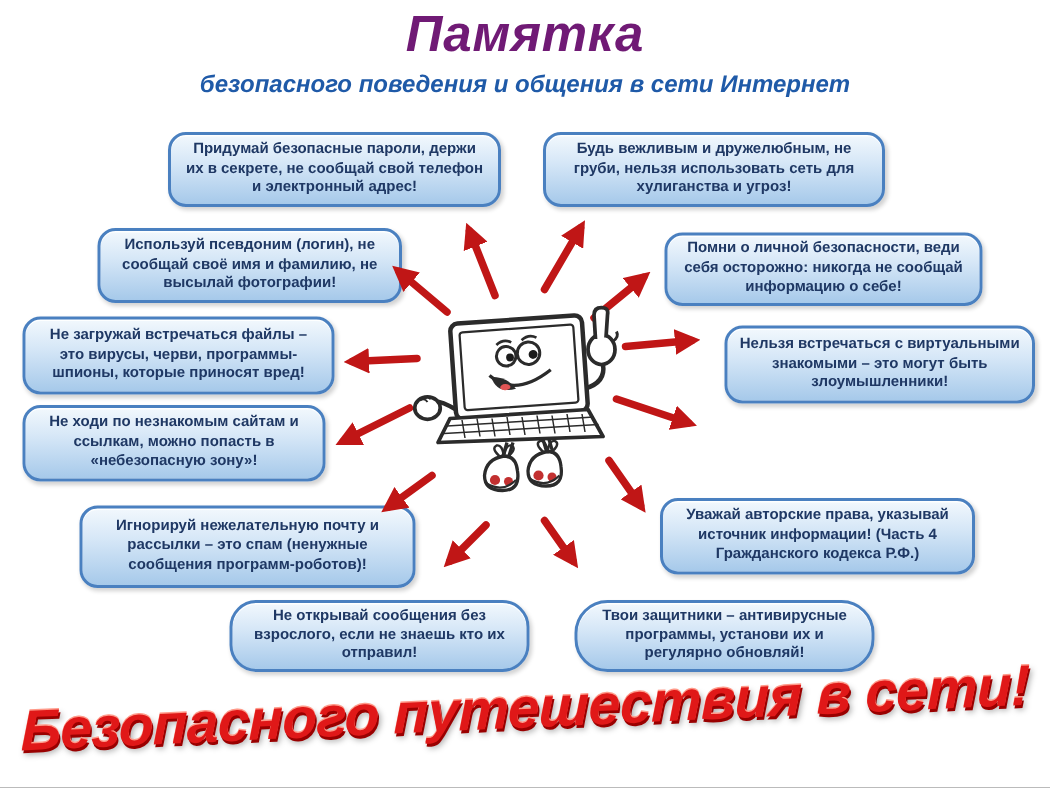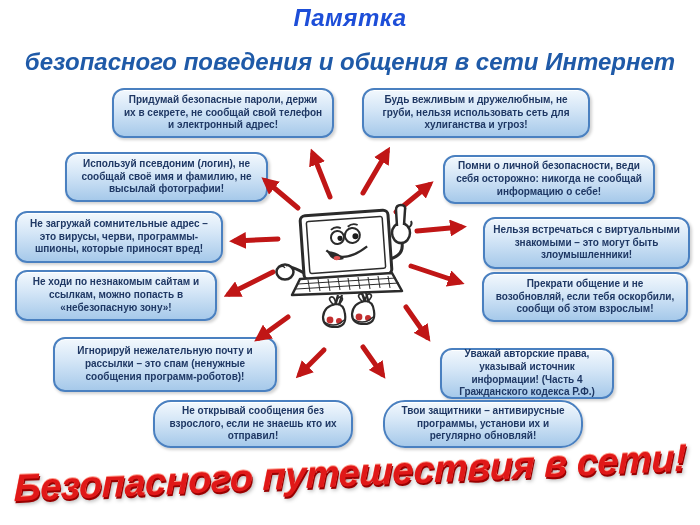--- a/index.html
+++ b/index.html
@@ -2,46 +2,46 @@
 <html><head>
 <meta charset="utf-8">
 <style>
   html,body{margin:0;padding:0;background:#888;}
   .canvas{
     position:relative;width:700px;height:525px;background:#ffffff;
     font-family:"Liberation Sans", sans-serif;overflow:hidden;margin:0 auto;
   }
   .page-title{
     position:absolute;top:4px;left:0;width:700px;text-align:center;
-    font-size:24px;font-weight:bold;font-style:italic;color:#1d4ed8;
+    font-size:34px;font-weight:bold;font-style:italic;color:#701a75;
     letter-spacing:.5px;
   }
   .page-subtitle{
     position:absolute;top:48px;left:0;width:700px;text-align:center;
-    font-size:24px;font-weight:bold;font-style:italic;color:#1f5aa8;
+    font-size:16px;font-weight:bold;font-style:italic;color:#1f5aa8;
   }
   .tip{
     position:absolute;box-sizing:border-box;
     display:flex;align-items:center;justify-content:center;text-align:center;
     padding:3px 8px;
     font-size:10px;font-weight:bold;line-height:1.28;color:#1f3864;
     background:linear-gradient(180deg,#f2f8fd 0%,#d6e7f7 40%,#a6c9ea 100%);
     border:2px solid #4a80c0;border-radius:12px;
     box-shadow:inset 0 1px 0 rgba(255,255,255,.9), 1.5px 2px 3px rgba(0,0,0,.18);
   }
   .t1{left:112px;top:88px;width:222px;height:50px;}
   .t2{left:362px;top:88px;width:228px;height:50px;}
   .t3{left:65px;top:152px;width:203px;height:50px;}
   .t4{left:443px;top:155px;width:212px;height:49px;}
   .t5{left:15px;top:211px;width:208px;height:52px;}
   .t6{left:483px;top:217px;width:207px;height:52px;}
   .t7{left:15px;top:270px;width:202px;height:51px;}
   .t8{left:482px;top:272px;width:206px;height:50px;}
   .t9{left:53px;top:337px;width:224px;height:55px;}
-  .t10{left:440px;top:348px;width:174px;height:51px;}
+  .t10{left:440px;top:332px;width:210px;height:51px;}
   .t11{left:153px;top:400px;width:200px;height:48px;border-radius:18px;}
   .t12{left:383px;top:400px;width:200px;height:48px;border-radius:22px;}
   .arrows,.mascot{position:absolute;pointer-events:none;}
   .arrows{left:0;top:0;}
   .mascot{left:250px;top:193px;}
   .banner{
     position:absolute;left:6px;top:452px;width:688px;text-align:center;
     font-size:38px;font-weight:bold;font-style:italic;color:#e01818;
     transform:rotate(-2.6deg) skewX(-3deg);transform-origin:50% 50%;
     text-shadow:0 -1px 0 #ff9a8a, 1px 2px 0 #9a0000, 2px 3px 4px rgba(0,0,0,.35);
@@ -53,24 +53,23 @@
 
 <div class="canvas">
 
   <div class="page-title">Памятка</div>
   <div class="page-subtitle">безопасного поведения и общения в сети Интернет</div>
 
   <div class="tip t1">Придумай безопасные пароли, держи их в секрете, не сообщай свой телефон и электронный адрес!</div>
   <div class="tip t2">Будь вежливым и дружелюбным, не груби, нельзя использовать сеть для хулиганства и угроз!</div>
   <div class="tip t3">Используй псевдоним (логин), не сообщай своё имя и фамилию, не высылай фотографии!</div>
   <div class="tip t4">Помни о личной безопасности, веди себя осторожно: никогда не сообщай информацию о себе!</div>
-  <div class="tip t5">Не загружай сомнительные адрес – это вирусы, черви, программы-шпионы, которые приносят вред!</div>
+  <div class="tip t5">Не загружай встречаться файлы – это вирусы, черви, программы-шпионы, которые приносят вред!</div>
   <div class="tip t6">Нельзя встречаться с виртуальными знакомыми – это могут быть злоумышленники!</div>
   <div class="tip t7">Не ходи по незнакомым сайтам и ссылкам, можно попасть в «небезопасную зону»!</div>
-  <div class="tip t8">Прекрати общение и не возобновляй, если тебя оскорбили, сообщи об этом взрослым!</div>
   <div class="tip t9">Игнорируй нежелательную почту и рассылки – это спам (ненужные сообщения программ-роботов)!</div>
   <div class="tip t10">Уважай авторские права, указывай источник информации! (Часть 4 Гражданского кодекса Р.Ф.)</div>
   <div class="tip t11">Не открывай сообщения без взрослого, если не знаешь кто их отправил!</div>
   <div class="tip t12">Твои защитники – антивирусные программы, установи их и регулярно обновляй!</div>
 
   <svg class="arrows" width="700" height="525" viewBox="0 0 700 525">
     <defs>
       <marker id="ah" viewBox="0 0 10 10" refX="6.5" refY="5" markerWidth="3.4" markerHeight="3.4" orient="auto-start-reverse">
         <path d="M0,0 L10,5 L0,10 z" fill="#c01616"></path>
       </marker>

